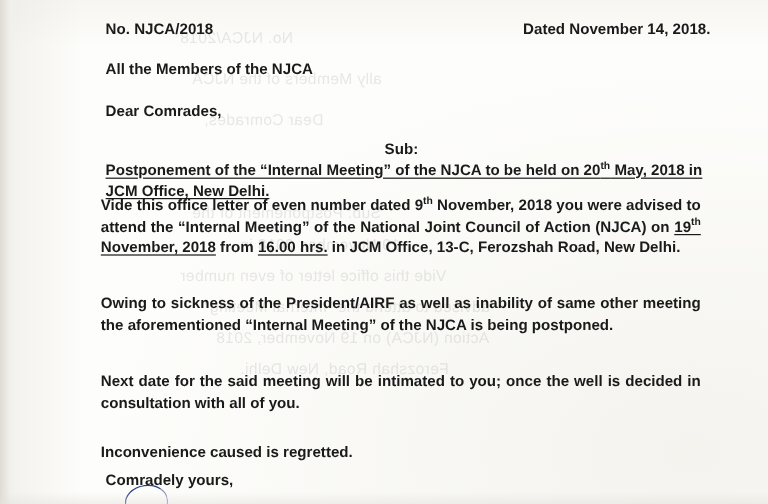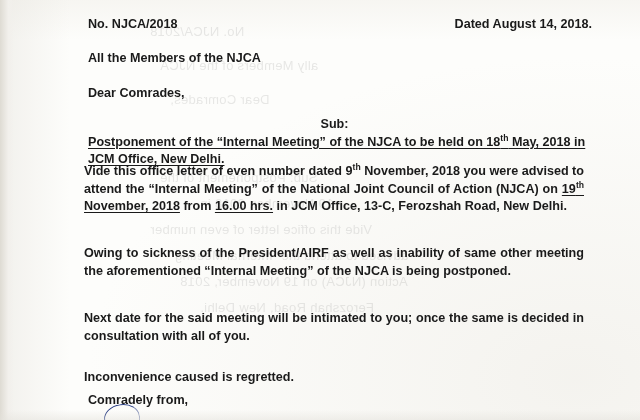--- a/index.html
+++ b/index.html
@@ -151,39 +151,39 @@
   <div class="ghost" style="left:200px; top:196px;">19   November, 2018 in</div>
   <div class="ghost" style="left:150px; top:222px;">Vide this office letter of even number</div>
   <div class="ghost" style="left:170px; top:248px;">advised to attend the “Internal Meeting”</div>
   <div class="ghost" style="left:180px; top:274px;">Action (NJCA) on 19   November, 2018</div>
   <div class="ghost" style="left:200px; top:300px;">Ferozshah Road, New Delhi.</div>
 
   <div id="content">
 
     <div id="header-row" class="doc-text">
       <span>No. NJCA/2018</span>
-      <span>Dated August 14, 2018.</span>
+      <span>Dated November 14, 2018.</span>
     </div>
 
     <div id="recipient" class="doc-text">All the Members of the NJCA</div>
 
     <div id="salutation" class="doc-text">Dear Comrades,</div>
 
     <div id="subject-block" class="doc-text">
       <span id="subject-label">Sub:</span>
-      <span id="subject-text"><span>Postponement of the “Internal Meeting” of the NJCA to be held on 18</span><sup>th</sup><span> May, 2018 in JCM Office, New Delhi.</span></span>
+      <span id="subject-text"><span>Postponement of the “Internal Meeting” of the NJCA to be held on 20</span><sup>th</sup><span> May, 2018 in JCM Office, New Delhi.</span></span>
     </div>
 
     <div id="para1" class="para doc-text"><span>Vide this office letter of even number dated 9</span><sup>th</sup><span> November, 2018 you were advised to attend the “Internal Meeting” of the National Joint Council of Action (NJCA) on </span><span class="u"><span>19</span><sup>th</sup><span> November, 2018</span></span><span> from </span><span class="u">16.00 hrs.</span><span> in JCM Office, 13-C, Ferozshah Road, New Delhi.</span></div>
 
     <div id="para2" class="para doc-text">Owing to sickness of the President/AIRF as well as inability of same other meeting the aforementioned “Internal Meeting” of the NJCA is being postponed.</div>
 
-    <div id="para3" class="para doc-text">Next date for the said meeting will be intimated to you; once the same is decided in consultation with all of you.</div>
+    <div id="para3" class="para doc-text">Next date for the said meeting will be intimated to you; once the well is decided in consultation with all of you.</div>
 
     <div id="para4" class="para doc-text">Inconvenience caused is regretted.</div>
 
-    <div id="closing" class="doc-text">Comradely from,</div>
+    <div id="closing" class="doc-text">Comradely yours,</div>
 
     <div id="signature-mark"></div>
   </div>
 
   <div id="bottom-fade"></div>
 </div>
 
 </body></html>

